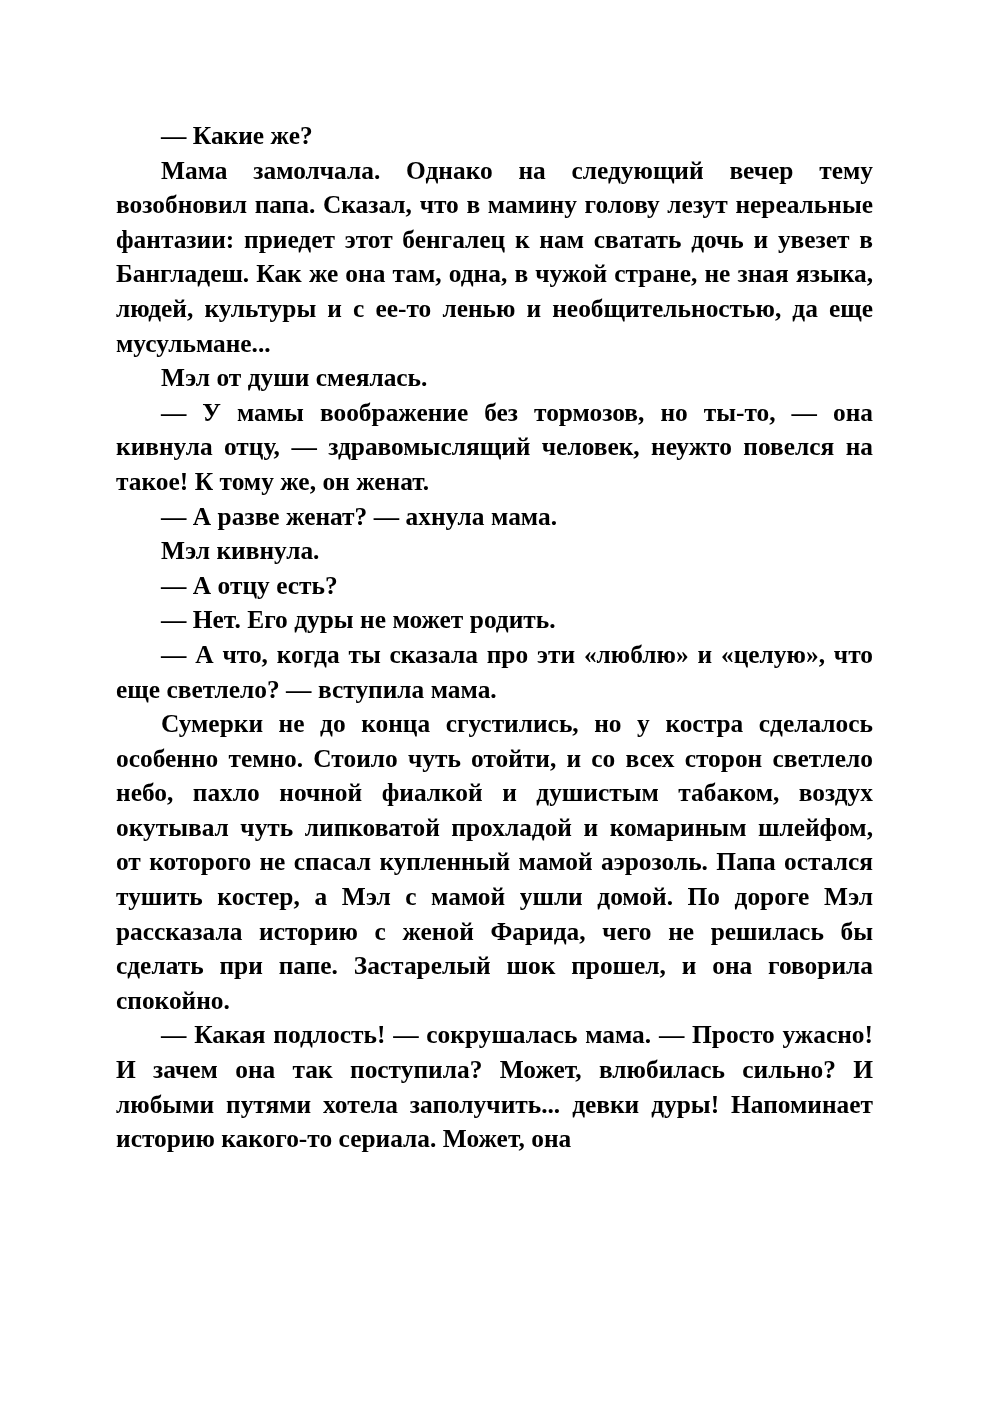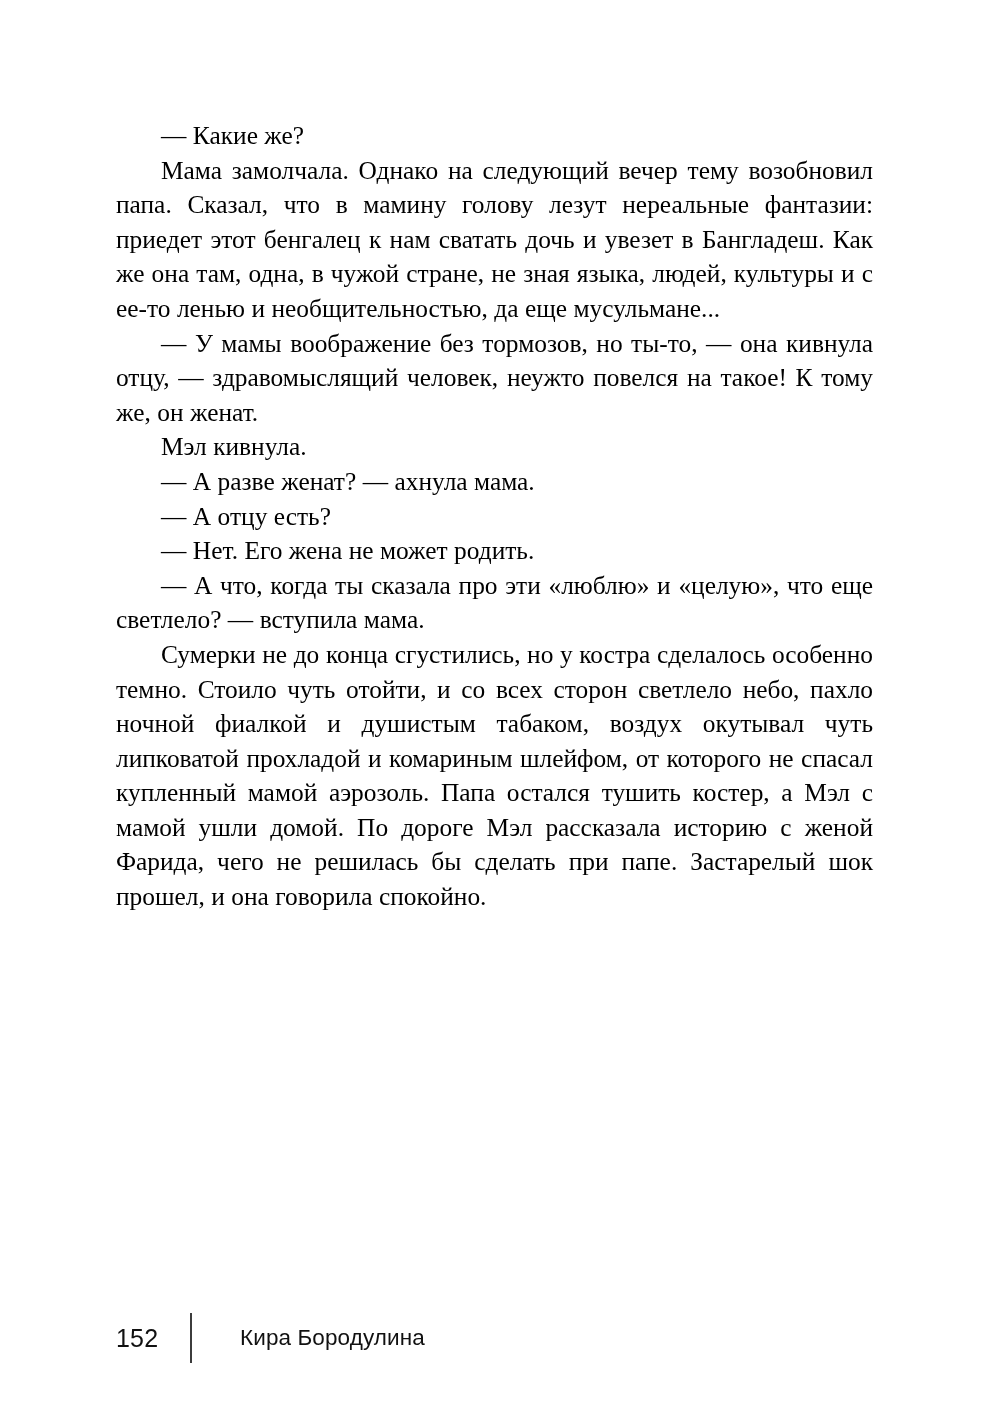--- a/index.html
+++ b/index.html
@@ -15,20 +15,21 @@
     overflow: hidden;
     font-family: "Liberation Serif", "DejaVu Serif", serif;
     color: #000000;
     -webkit-font-smoothing: antialiased;
   }
 
   .page {
     position: absolute;
     inset: 0;
     background: #ffffff;
+    font-weight: bold;
   }
 
   
   .text-column {
     position: absolute;
     left: 116px;
     top: 118px;
     width: 757px;
   }
 
@@ -90,28 +91,25 @@
   }
 </style>
 </head>
 <body style="background: rgb(255, 255, 255);">
 
 <div class="page">
 
   <div class="text-column">
     <p class="para short">— Какие же?</p>
     <p class="para">Мама замолчала. Однако на следующий вечер тему возобновил папа. Сказал, что в мамину голову лезут нереальные фантазии: приедет этот бенгалец к нам сватать дочь и увезет в Бангладеш. Как же она там, одна, в чужой стране, не зная языка, людей, культуры и с ее-то ленью и необщительностью, да еще мусульмане...</p>
+    <p class="para short">Мэл от души смеялась.</p>
     <p class="para">— У мамы воображение без тормозов, но ты-то, — она кивнула отцу, — здравомыслящий человек, неужто повелся на такое! К тому же, он женат.</p>
+    <p class="para short">— А разве женат? — ахнула мама.</p>
     <p class="para short">Мэл кивнула.</p>
-    <p class="para short">— А разве женат? — ахнула мама.</p>
     <p class="para short">— А отцу есть?</p>
-    <p class="para short">— Нет. Его жена не может родить.</p>
+    <p class="para short">— Нет. Его дуры не может родить.</p>
     <p class="para">— А что, когда ты сказала про эти «люблю» и «целую», что еще светлело? — вступила мама.</p>
     <p class="para">Сумерки не до конца сгустились, но у костра сделалось особенно темно. Стоило чуть отойти, и со всех сторон светлело небо, пахло ночной фиалкой и душистым табаком, воздух окутывал чуть липковатой прохладой и комариным шлейфом, от которого не спасал купленный мамой аэрозоль. Папа остался тушить костер, а Мэл с мамой ушли домой. По дороге Мэл рассказала историю с женой Фарида, чего не решилась бы сделать при папе. Застарелый шок прошел, и она говорила спокойно.</p>
+    <p class="para">— Какая подлость! — сокрушалась мама. — Просто ужасно! И зачем она так поступила? Может, влюбилась сильно? И любыми путями хотела заполучить... девки дуры! Напоминает историю какого-то сериала. Может, она</p>
   </div>
 
-  <div class="footer">
-    <div class="folio">152</div>
-    <div class="footer-rule" style="background: rgb(60, 60, 60);"></div>
-    <div class="runhead">Кира Бородулина</div>
-  </div>
 
 </div>
 
 </body></html>

